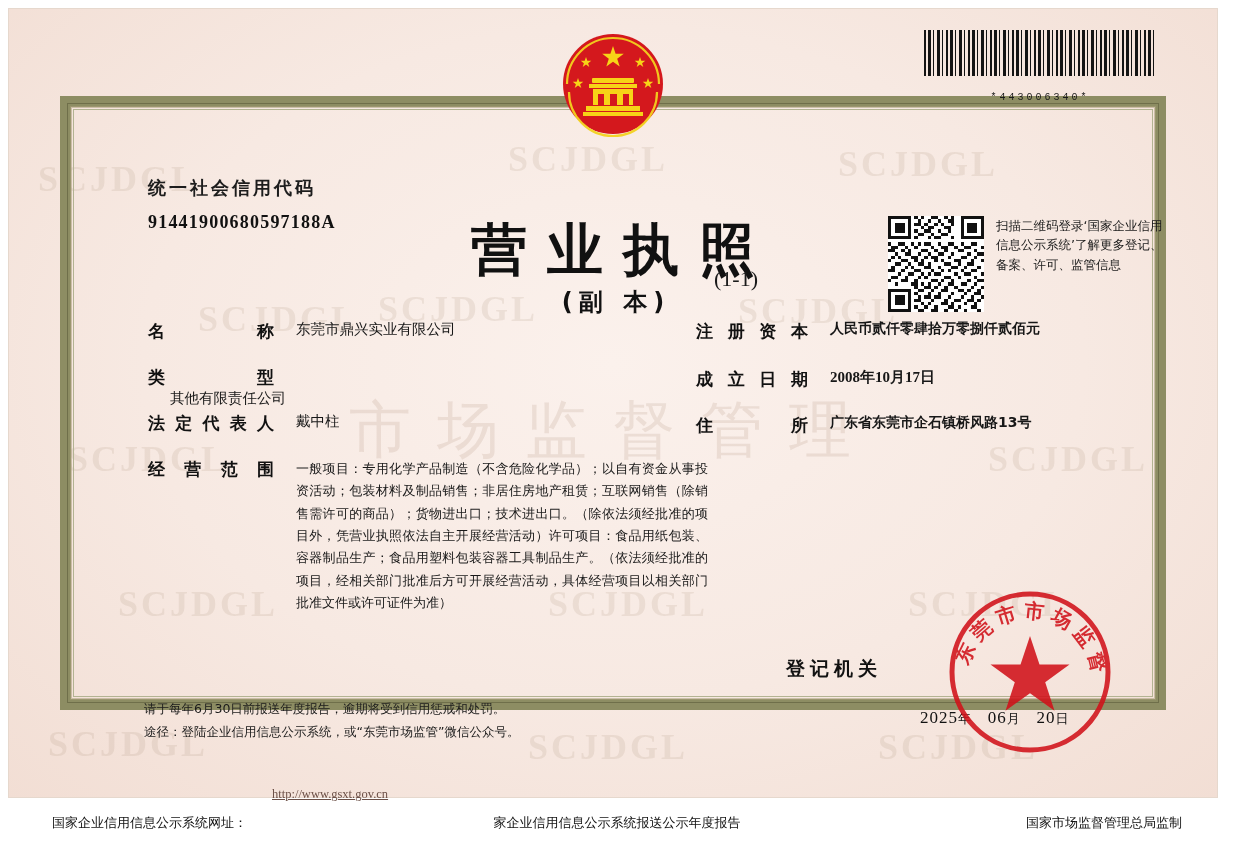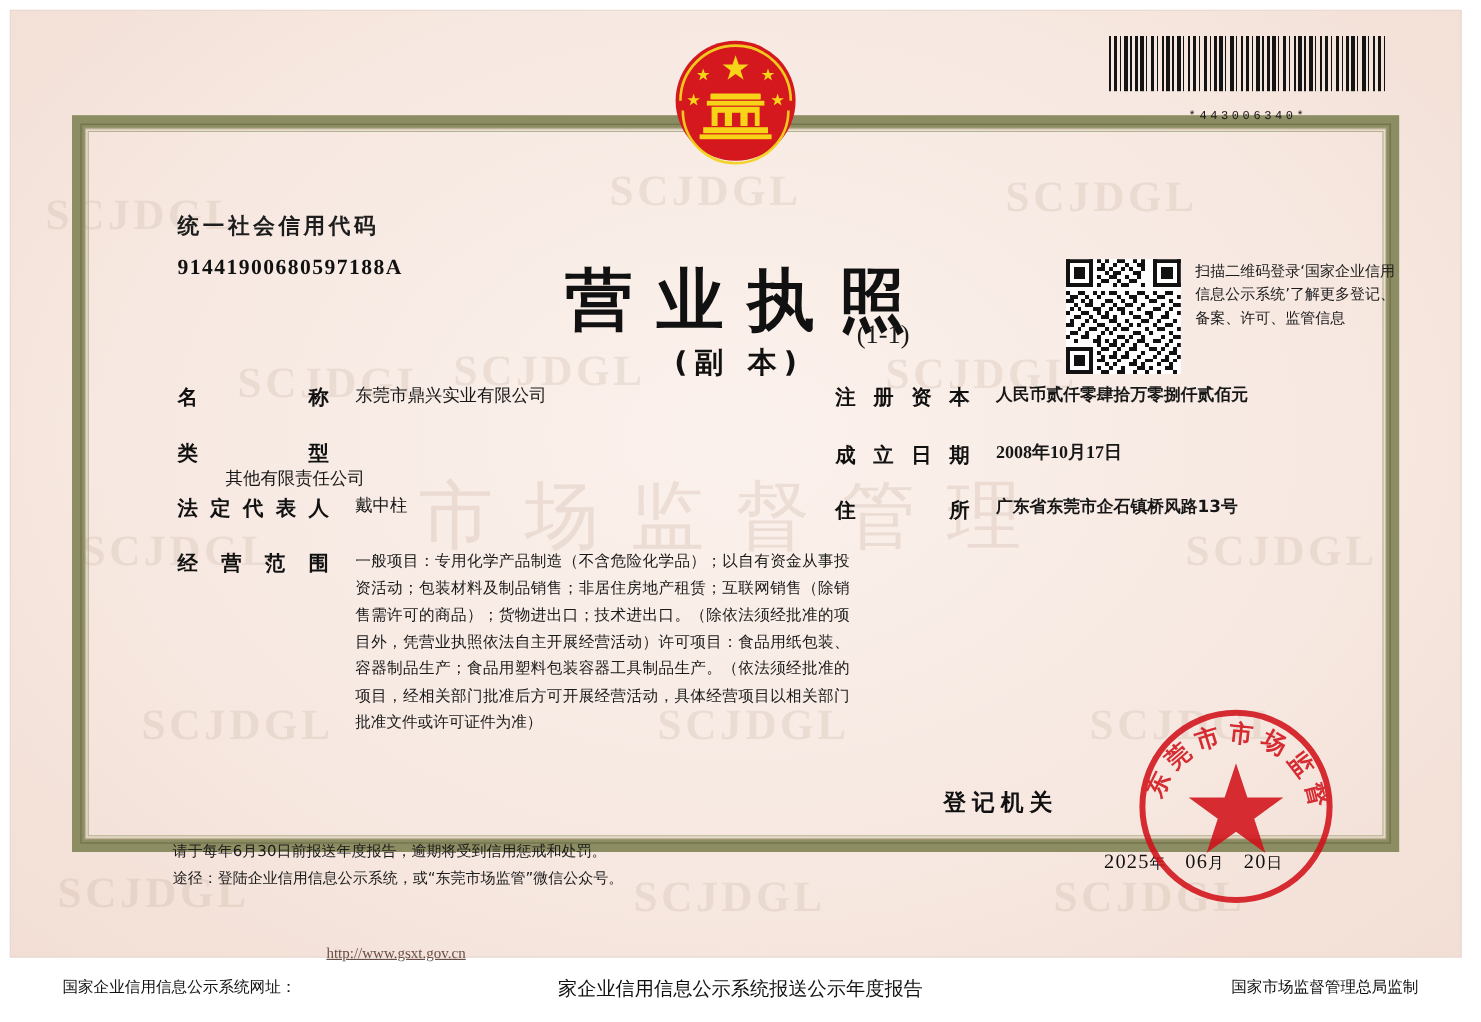--- a/index.html
+++ b/index.html
@@ -352,21 +352,21 @@
     font-size: 13px;
     color: #111;
   }
   .strip-center {
     position: absolute;
     left: 0;
     right: 0;
     top: 8px;
     text-align: center;
     font-family: "DejaVu Sans", sans-serif;
-    font-size: 16px;
+    font-size: 13px;
     color: #111;
   }
   .strip-right {
     position: absolute;
     right: 52px;
     top: 8px;
     font-family: "DejaVu Sans", sans-serif;
     font-size: 13px;
     color: #111;
   }
@@ -651,21 +651,21 @@
     </div>
     <div class="qr-note">扫描二维码登录‘国家企业信用信息公示系统’了解更多登记、备案、许可、监管信息</div>
 
     <div class="field" style="left:140px; top:312px;">
       <span class="f-label"><span class="label-wide">名　　称</span></span>
       <span class="f-value" style="margin-left:22px;">东莞市鼎兴实业有限公司</span>
     </div>
 
     <div class="field" style="left:140px; top:358px;flex-direction:column;">
       <span class="f-label"><span class="label-wide">类　　型</span></span>
-      <span class="f-value" style="margin-left:40px;">其他有限责任公司</span>
+      <span class="f-value" style="margin-left:22px;">其他有限责任公司</span>
     </div>
 
     <div class="field" style="left:140px; top:404px;">
       <span class="f-label"><span class="label-wide">法定代表人</span></span>
       <span class="f-value" style="margin-left:22px;">戴中柱</span>
     </div>
 
     <div class="scope">
       <span class="f-label" style="width:126px; display:inline-block;"><span class="label-wide">经营范围</span></span>
       <span class="scope-text" style="margin-left:22px;">一般项目：专用化学产品制造（不含危险化学品）；以自有资金从事投资活动；包装材料及制品销售；非居住房地产租赁；互联网销售（除销售需许可的商品）；货物进出口；技术进出口。（除依法须经批准的项目外，凭营业执照依法自主开展经营活动）许可项目：食品用纸包装、容器制品生产；食品用塑料包装容器工具制品生产。（依法须经批准的项目，经相关部门批准后方可开展经营活动，具体经营项目以相关部门批准文件或许可证件为准）</span>

